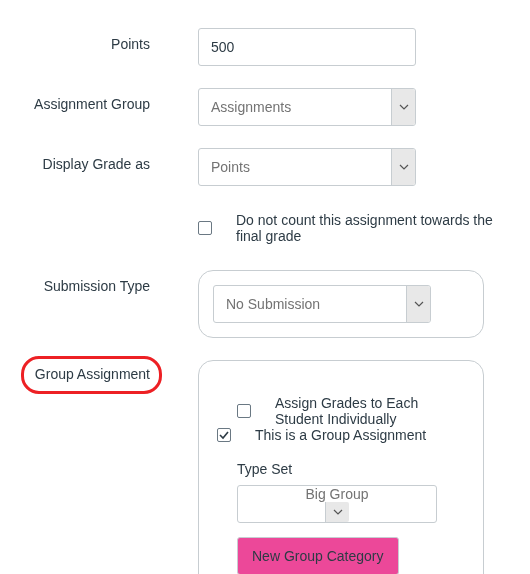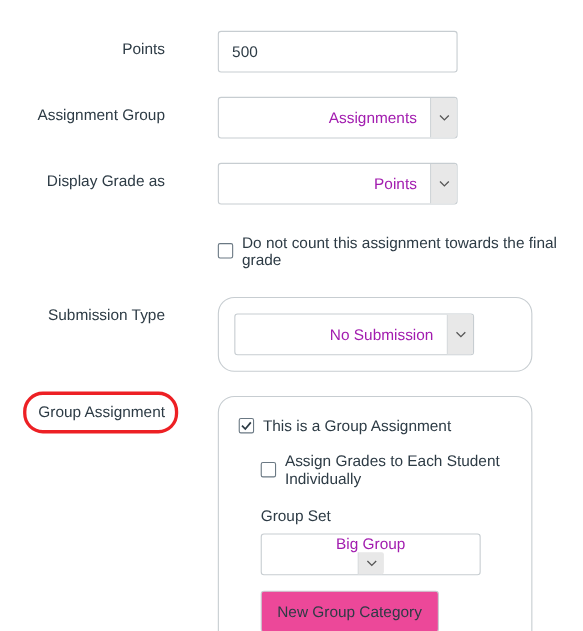--- a/index.html
+++ b/index.html
@@ -46,42 +46,42 @@
     height: 38px;
     border: 1px solid #c7cdd1;
     border-radius: 3px;
     background: #fff;
     cursor: pointer;
   }
   .select-like .sel-text {
     flex: 1;
     padding: 0 12px;
     font-size: 14px;
-    color: #a21caf;
-    text-align: right;
+    color: #737373;
+    text-align: left;
   }
   .select-arrow {
     width: 24px;
     height: 100%;
     background: #e8e8e8;
     border-left: 1px solid #c7cdd1;
     display: flex;
     align-items: center;
     justify-content: center;
     border-top-right-radius: 2px;
     border-bottom-right-radius: 2px;
   }
   .select-arrow svg {
     width: 10px;
     height: 10px;
   }
   .checkbox-line {
     display: flex;
     align-items: center;
-    gap: 8px;
+    gap: 24px;
     margin-top: 4px;
   }
   .chk {
     width: 14px;
     height: 14px;
     border: 1px solid #6a7883;
     border-radius: 2px;
     display: inline-flex;
     align-items: center;
     justify-content: center;
@@ -200,35 +200,35 @@
 
 <div class="form-row row-group-assignment" style="margin-bottom:0;">
   <div class="label-col">
     <span class="label-col-wrap">
       <span>Group Assignment</span>
       <span class="highlight-pill" style="left:-14px; top:-10px; right:-12px; bottom:-12px;"></span>
     </span>
   </div>
   <div class="control-col">
     <div class="panel group-panel">
+      <div class="checkbox-line indented">
+        <span class="chk">
+          
+        </span>
+        <span>Assign Grades to Each Student Individually</span>
+      </div>
       <div class="checkbox-line" style="margin-top:0;">
         <span class="chk checked">
           <svg viewBox="0 0 10 10">
               <path d="M1 5 L4 8 L9 2" fill="none" stroke="#2d3b45" stroke-width="1.6"></path>
             </svg>
         </span>
         <span>This is a Group Assignment</span>
       </div>
-      <div class="checkbox-line indented">
-        <span class="chk">
-          
-        </span>
-        <span>Assign Grades to Each Student Individually</span>
-      </div>
-      <div class="sub-label">Group Set</div>
+      <div class="sub-label">Type Set</div>
       <div class="select-like" style="margin-left:20px; width:200px;flex-direction:column;">
         <span class="sel-text">Big Group</span>
         <span class="select-arrow">
           <svg viewBox="0 0 10 10">
               <path d="M1 3 L5 7 L9 3" fill="none" stroke="#555" stroke-width="1.2"></path>
             </svg>
         </span>
       </div>
       <div class="btn">New Group Category</div>
     </div>

